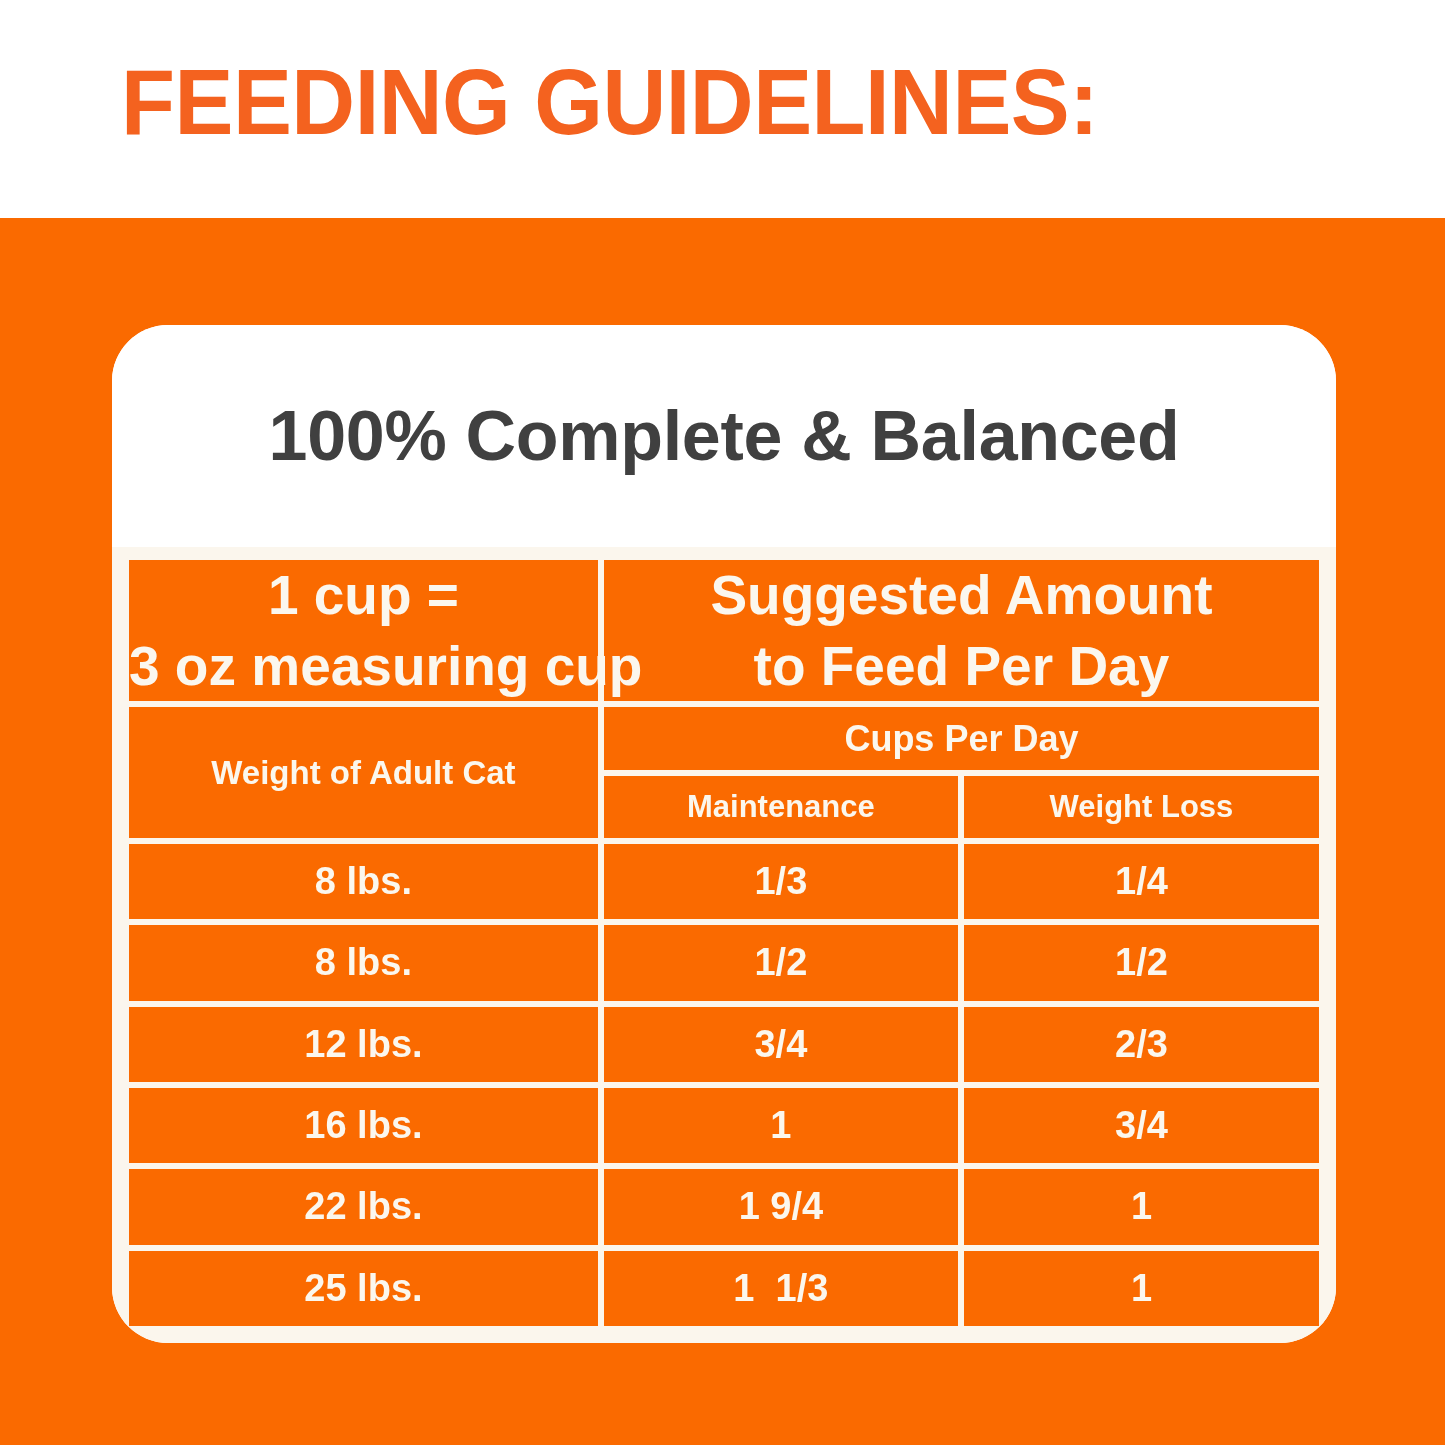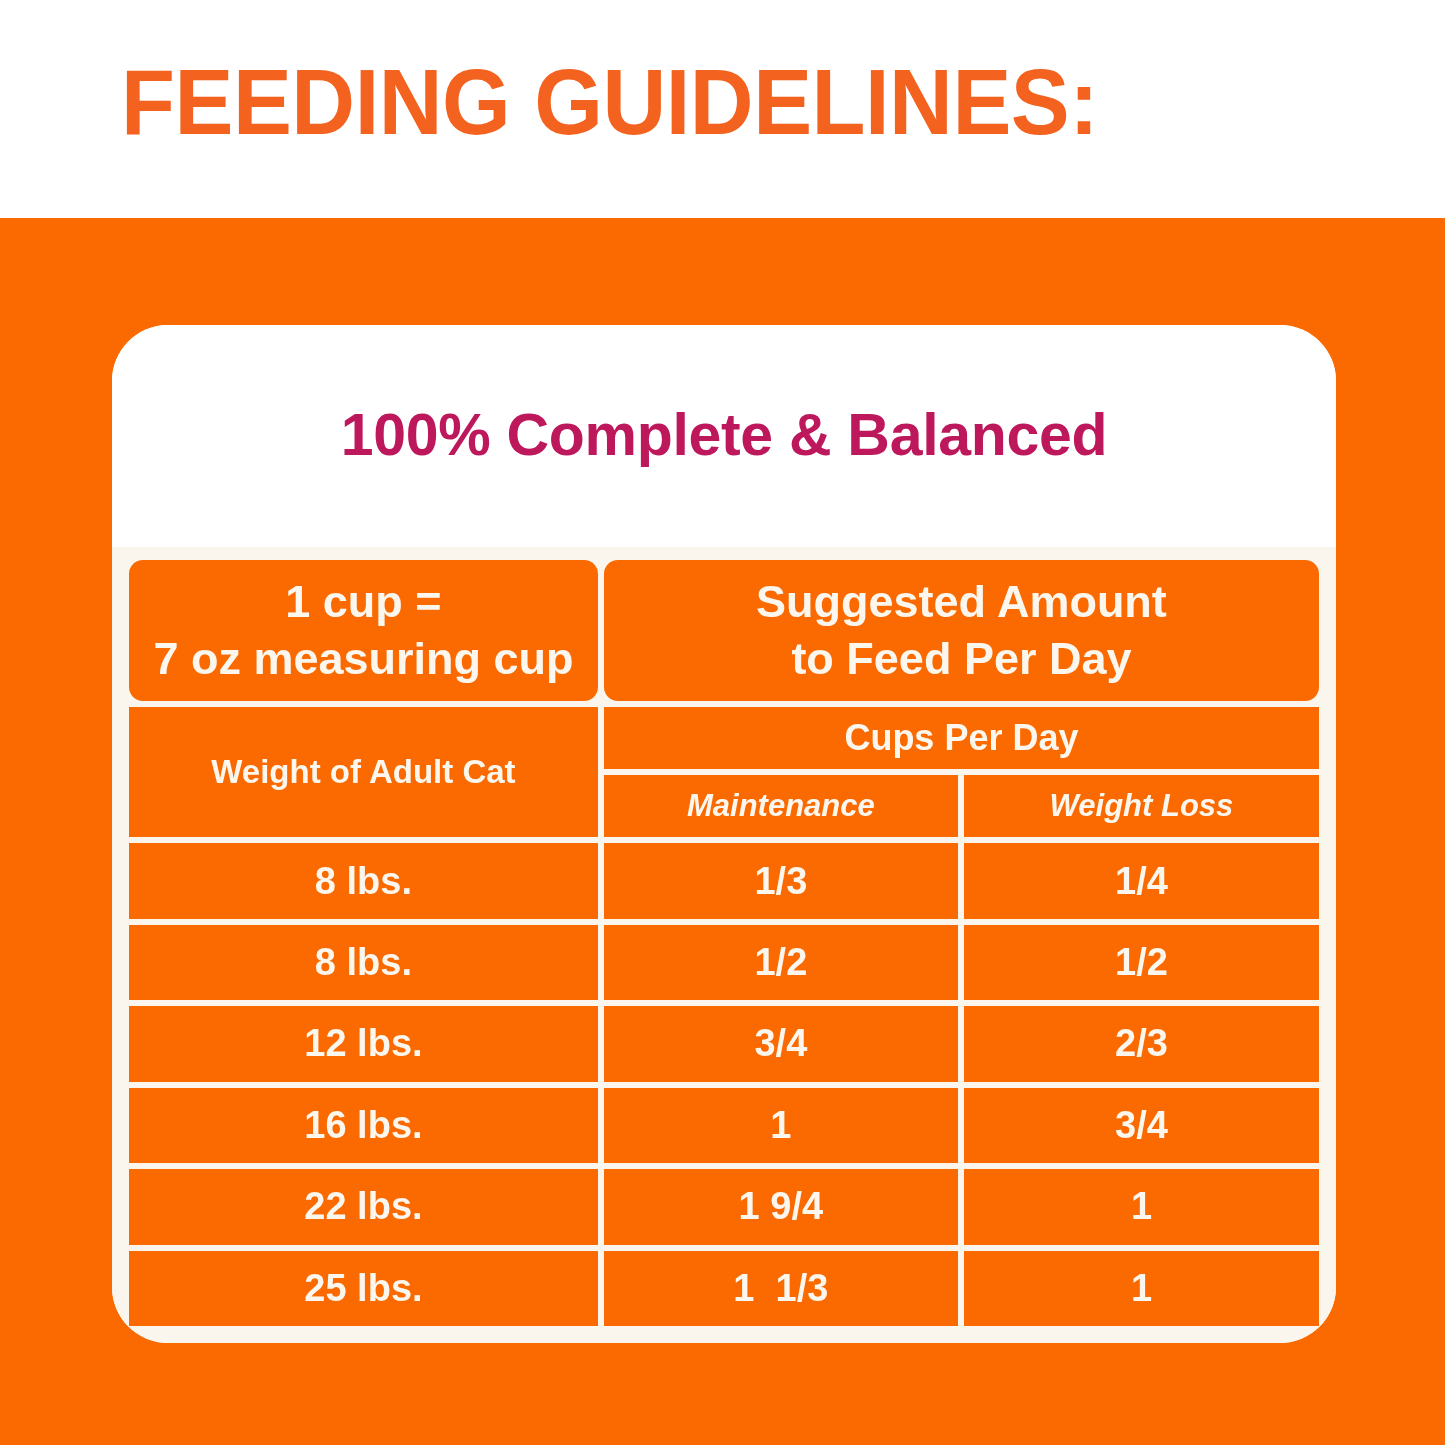--- a/index.html
+++ b/index.html
@@ -74,23 +74,23 @@
     display: flex;
     flex-direction: column;
     align-items: center;
     justify-content: center;
     background: #FFFFFF;
   }
 
   .card-heading .line {
     font-family: "Liberation Sans", sans-serif;
     font-weight: bold;
-    font-size: 59px;
+    font-size: 70px;
     line-height: 1.18;
-    color: #be185d;
+    color: #404040;
     white-space: nowrap;
     text-align: center;
     letter-spacing: -0.3px;
   }
 
   
   .table-wrap {
     position: absolute;
     left: 0;
     top: 222px;
@@ -119,34 +119,33 @@
   }
 
   
   col.c-weight { width: 445px; }
   col.c-maint  { width: 336px; }
   col.c-loss   { width: 337px; }
 
   
   .row-topband td { height: 140px; }
   .cell-cupdef, .cell-suggest {
-    font-size: 45px;
+    font-size: 55px;
     line-height: 1.28;
-    border-radius: 14px;
   }
 
   
   .row-sub1 td { height: 62px; }
   .row-sub2 td { height: 62px; }
 
   .cell-weightcat {
     font-size: 33px;
   }
   .cell-cupsperday { font-size: 36px; }
-  .cell-maint-h, .cell-loss-h { font-size: 31px; font-style: italic; }
+  .cell-maint-h, .cell-loss-h { font-size: 31px; }
 
   
   .row-data td {
     height: 75px;
     font-size: 38px;
   }
 
   .nowrap { white-space: nowrap; }
   .pre { white-space: pre; }
 </style>
@@ -172,21 +171,21 @@
         <colgroup>
           <col class="c-weight">
           <col class="c-maint">
           <col class="c-loss">
         </colgroup>
         <tbody>
 
           <tr class="row-topband">
             <td class="cell-cupdef">
               <div class="nowrap">1 cup =</div>
-              <div class="nowrap">7 oz measuring cup</div>
+              <div class="nowrap">3 oz measuring cup</div>
             </td>
             <td class="cell-suggest" colspan="2">
               <div class="nowrap">Suggested Amount</div>
               <div class="nowrap">to Feed Per Day</div>
             </td>
           </tr>
 
           <tr class="row-sub1">
             <td class="cell-weightcat" rowspan="2">Weight of Adult Cat</td>
             <td class="cell-cupsperday" colspan="2">Cups Per Day</td>

